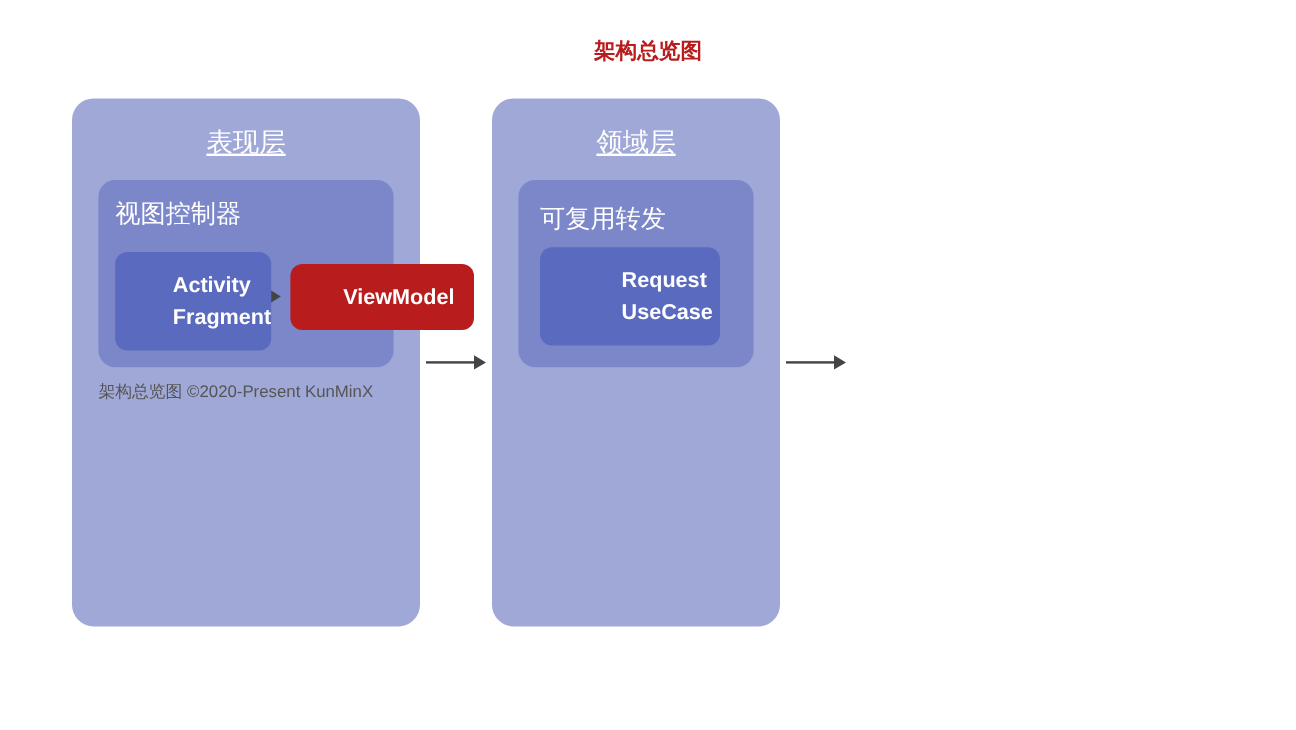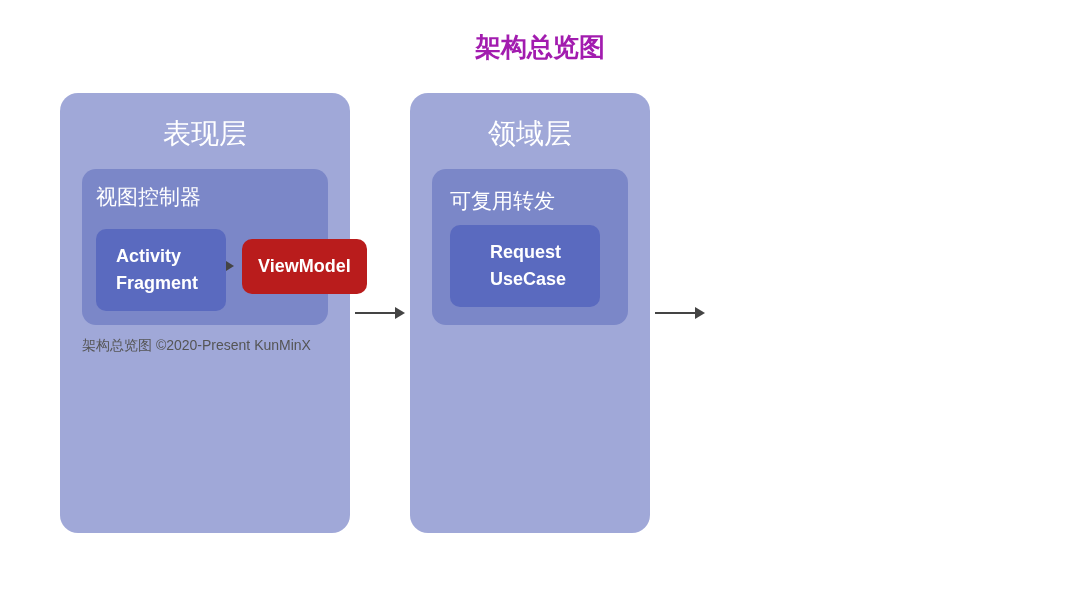--- a/index.html
+++ b/index.html
@@ -9,42 +9,43 @@
       background: #ffffff;
       font-family: -apple-system, 'PingFang SC', 'Microsoft YaHei', sans-serif;
       display: flex;
       flex-direction: column;
       align-items: center;
       justify-content: flex-start;
       overflow: hidden;
     }
 
     .page-title {
-      font-size: 26px;
+      font-size: 18px;
       font-weight: 600;
-      color: #a21caf;
+      color: #b91c1c;
       margin-top: 30px;
       margin-bottom: 28px;
     }
 
     
     .layer-panel {
       border-radius: 18px;
       padding: 22px 22px 16px 22px;
       display: flex;
       flex-direction: column;
       align-items: center;
       position: relative;
     }
 
     .layer-title {
-      font-size: 28px;
+      font-size: 22px;
       font-weight: 500;
       color: #fff;
       margin-bottom: 16px;
+      text-decoration: underline;
     }
 
     .layer-inner {
       border-radius: 14px;
       padding: 18px 18px 18px 18px;
       display: flex;
       flex-direction: column;
       align-items: flex-start;
       width: 100%;
       text-align: right;
@@ -63,20 +64,21 @@
       flex-direction: column;
       align-items: flex-start;
       justify-content: center;
     }
 
     .inner-box-text {
       font-size: 18px;
       font-weight: 700;
       color: #fff;
       line-height: 1.5;
+      margin-left: 28px;
     }
 
     
     .presentation-panel {
       background: #a0a8d8;
       width: 290px;
       min-height: 440px;
       justify-content: flex-start;
       margin-right: 0;
     }

